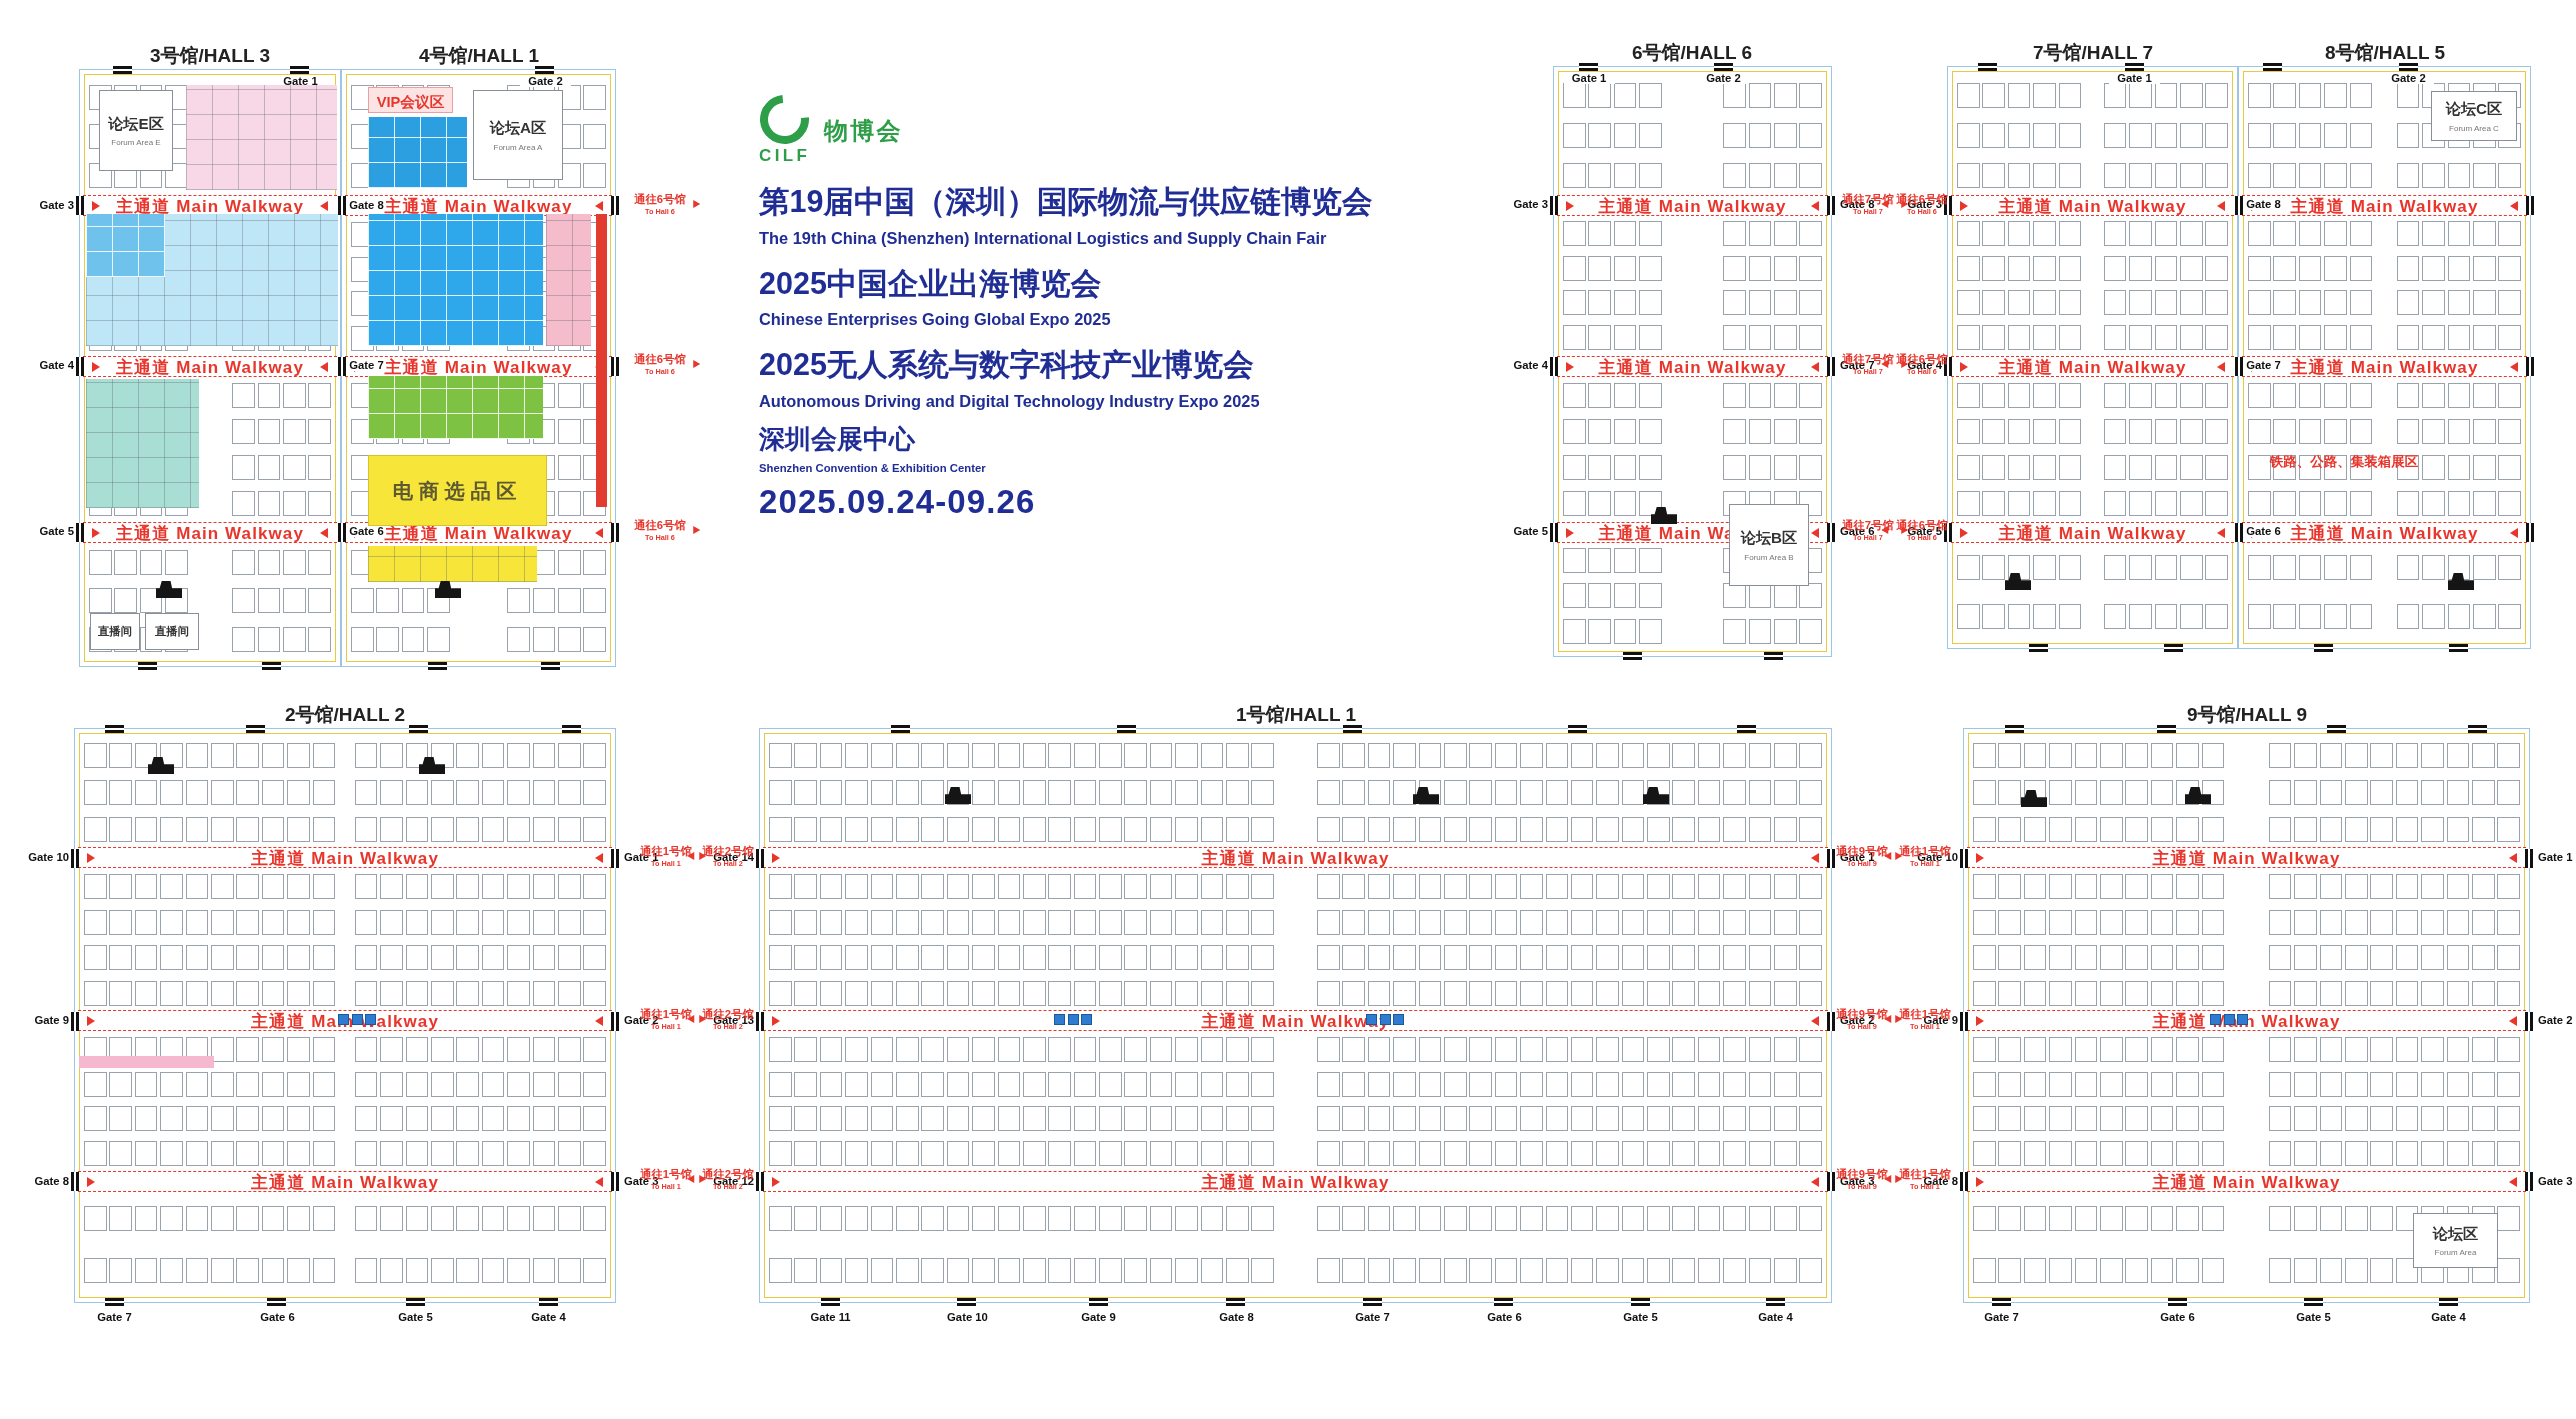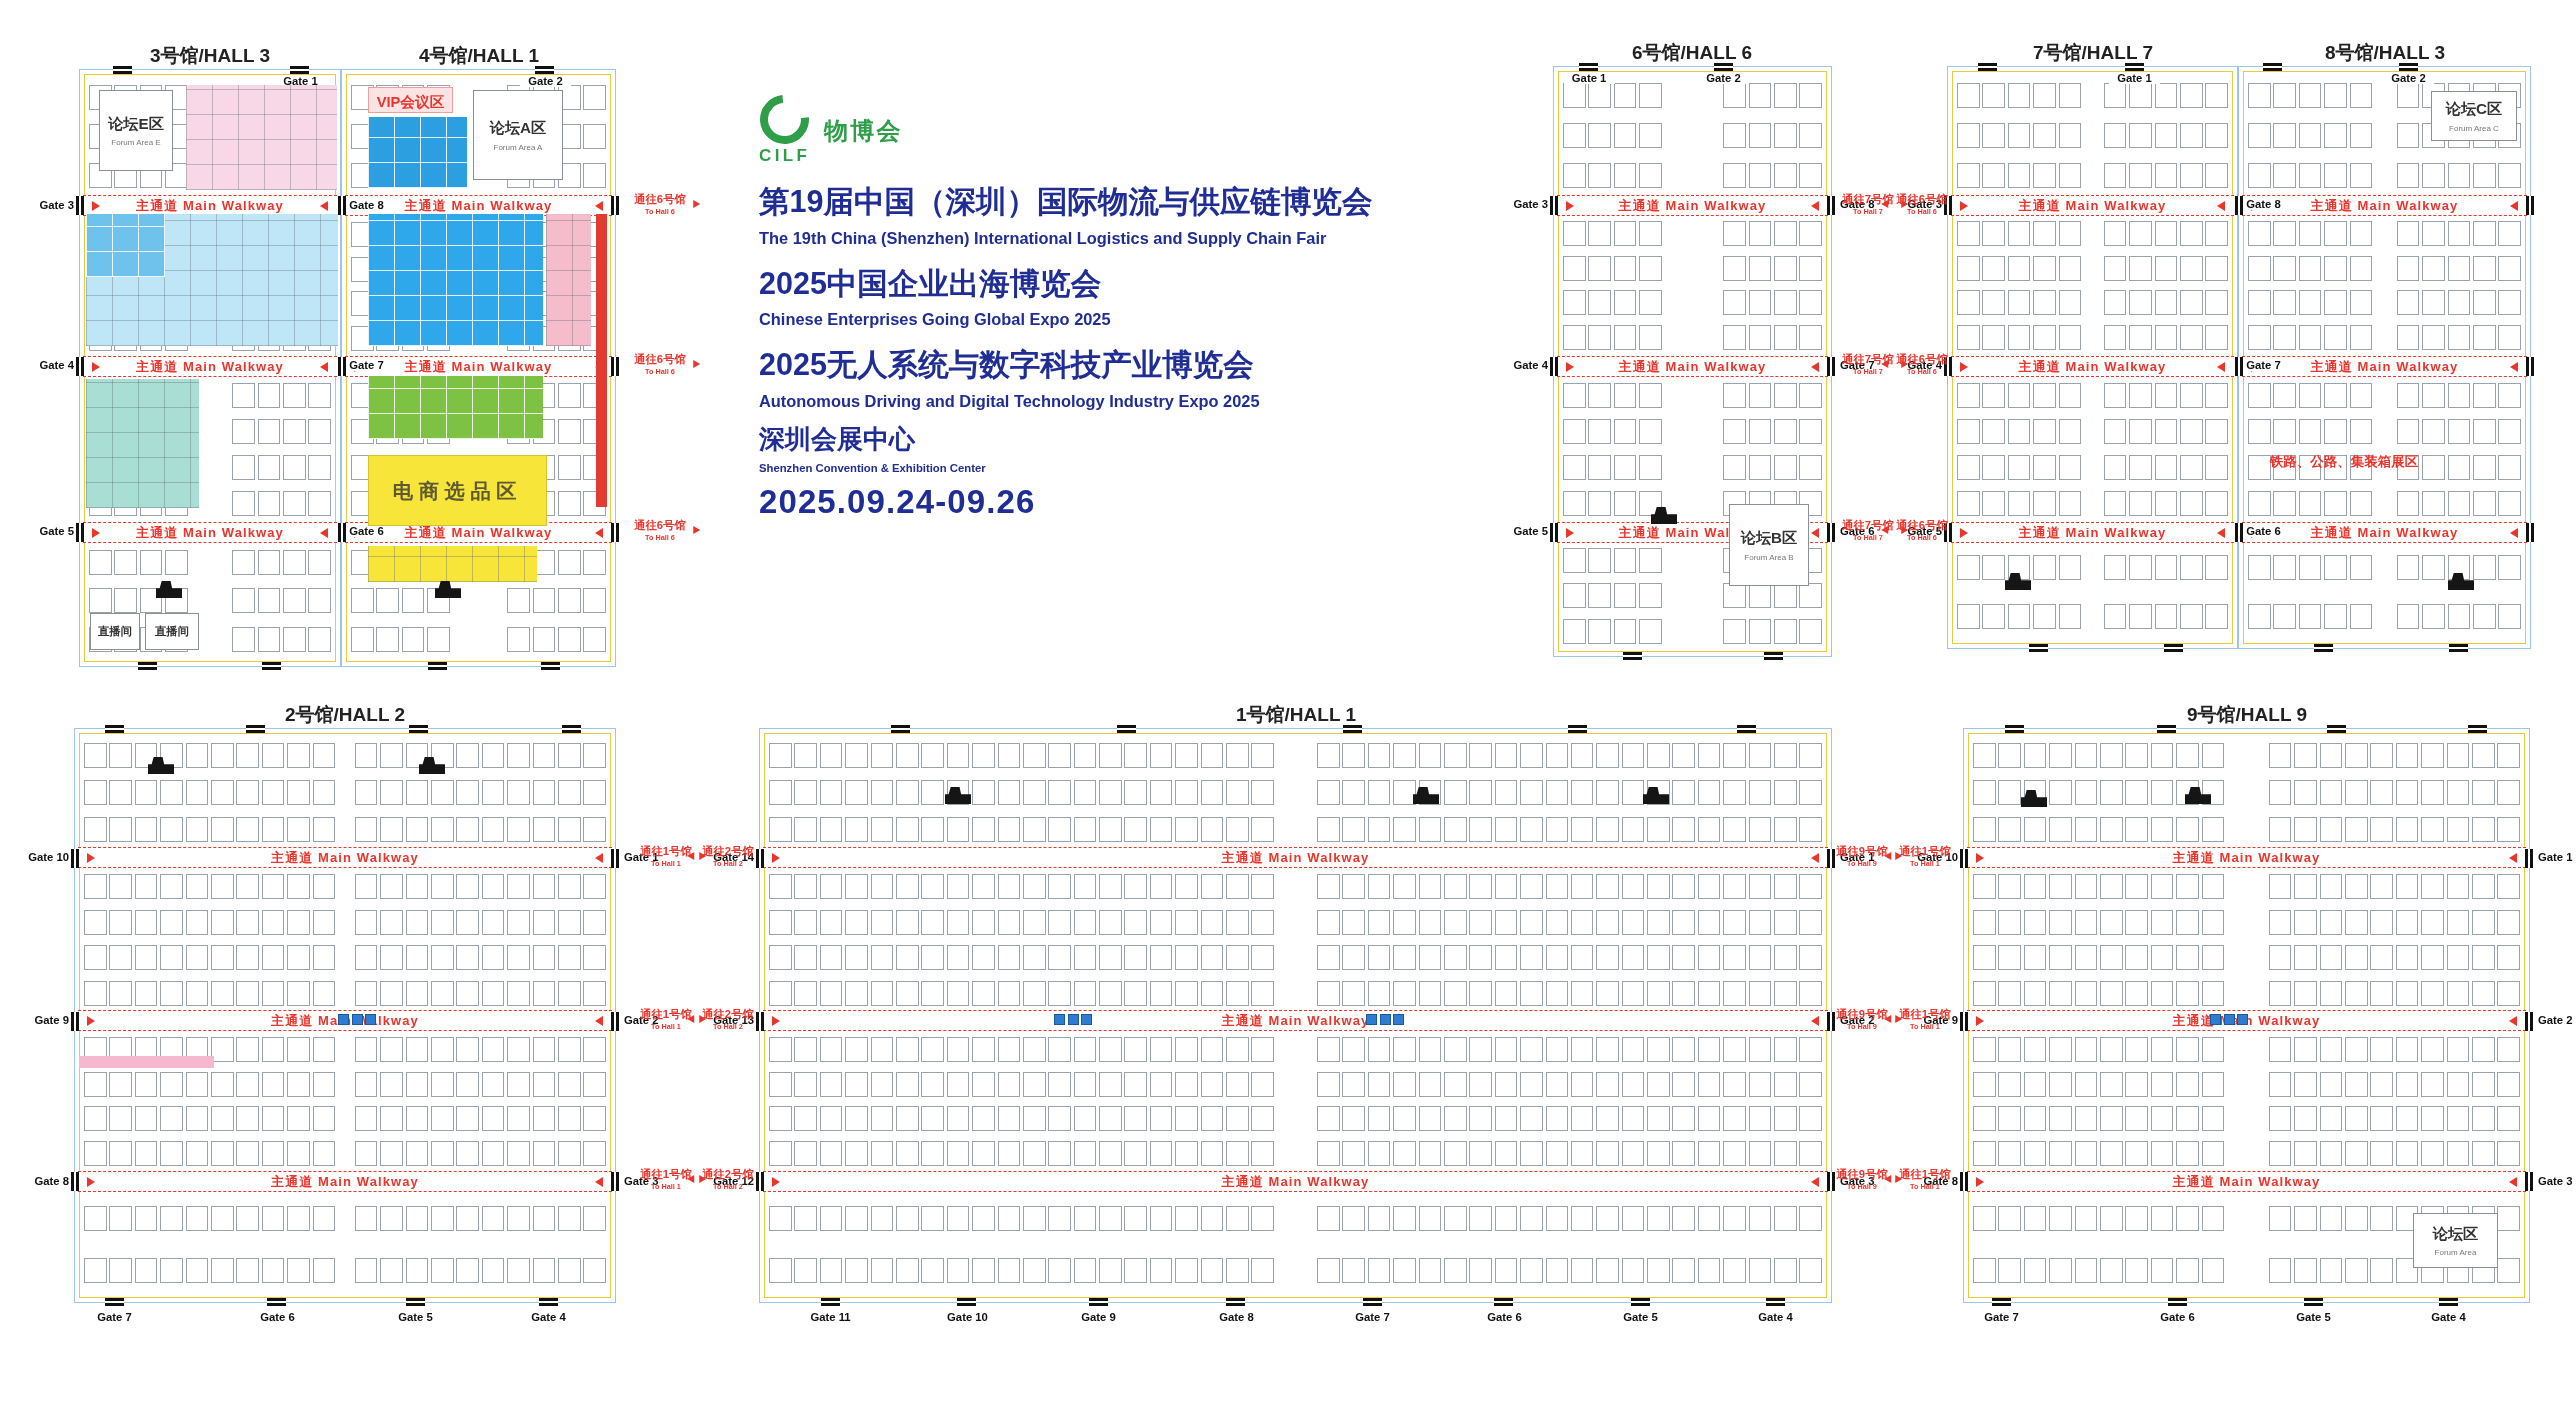--- a/index.html
+++ b/index.html
@@ -16,21 +16,21 @@
   .hall-title{position:absolute;transform:translateX(-50%);font-size:19px;font-weight:bold;color:#222;z-index:40;white-space:nowrap;}
 
   
   .band{position:absolute;left:9px;right:9px;z-index:8;display:flex;flex-direction:column;justify-content:space-around;overflow:hidden;}
   .booth-row{display:flex;justify-content:space-between;}
   .booth-group{display:flex;gap:2.8px;flex:none;}
   .booth{width:22.6px;height:25px;background:#fff;border:0.6px solid var(--booth-border);flex:none;box-sizing:border-box;}
 
   
   .walkway{position:absolute;left:2.8px;right:2.8px;height:21.4px;background:#fff;border-top:1.7px dashed var(--red);border-bottom:1.7px dashed var(--red);z-index:20;box-sizing:border-box;}
-  .wk-label{position:absolute;top:50%;transform:translate(-50%,-50%);color:var(--red);font-weight:bold;font-size:13px;white-space:nowrap;letter-spacing:1.1px;}
+  .wk-label{position:absolute;top:50%;transform:translate(-50%,-50%);color:var(--red);font-weight:bold;font-size:17px;white-space:nowrap;letter-spacing:1.1px;}
   .wk-tri{position:absolute;top:50%;width:0;height:0;transform:translateY(-50%);}
   .wk-tri.r{left:9px;border-top:5.1px solid transparent;border-bottom:5.1px solid transparent;border-left:8.5px solid var(--red);}
   .wk-tri.l{right:9px;border-top:5.1px solid transparent;border-bottom:5.1px solid transparent;border-right:8.5px solid var(--red);}
 
   
   .door{position:absolute;z-index:32;}
   .door-left,.door-right{width:8px;height:19px;background:linear-gradient(90deg,#111 38%,#fff 38% 62%,#111 62%);}
   .door-top,.door-bottom{width:19px;height:8px;background:linear-gradient(180deg,#111 38%,#fff 38% 62%,#111 62%);}
   .gate-label{position:absolute;font-size:11.3px;font-weight:600;color:#111;z-index:36;white-space:nowrap;}
 
@@ -1302,21 +1302,21 @@
       <div class="door door-left" style="top: 290px; left: -4px;"></div>
       <div class="gate-label" style="left: 5.6px; top: 292px; background: rgb(255, 255, 255); padding: 0px 1.7px;">Gate 7</div>
       <div class="door door-left" style="top: 456px; left: -4px;"></div>
       <div class="gate-label" style="left: 5.6px; top: 458px; background: rgb(255, 255, 255); padding: 0px 1.7px;">Gate 6</div>
       <div class="door door-right" style="top: 129px; right: -4px;"></div>
       <div class="door door-right" style="top: 290px; right: -4px;"></div>
       <div class="door door-right" style="top: 456px; right: -4px;"></div>
       <div class="door door-bottom" style="left: 75px; bottom: -4px;"></div>
       <div class="door door-bottom" style="left: 210px; bottom: -4px;"></div>
     </div>
-    <div class="hall-title" style="left: 2385px; top: 40px;">8号馆/HALL 3</div>
+    <div class="hall-title" style="left: 2385px; top: 40px;">8号馆/HALL 5</div>
     <div class="hall" style="left: 74px; top: 728px; width: 542px; height: 575px;">
       <div class="inner-wall"></div>
       <div class="band" style="top: 8px; height: 111px;">
         <div class="booth-row">
           <div class="booth-group">
             <div class="booth"></div>
             <div class="booth"></div>
             <div class="booth"></div>
             <div class="booth"></div>
             <div class="booth"></div>

